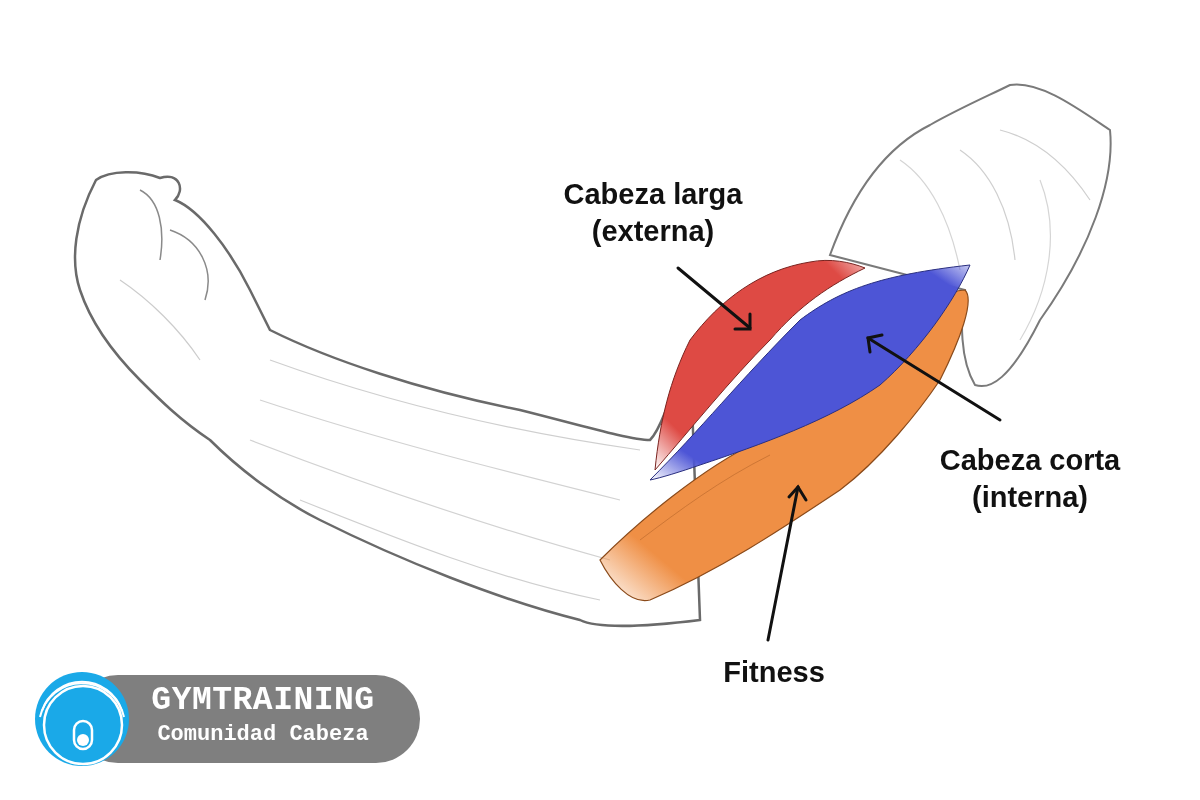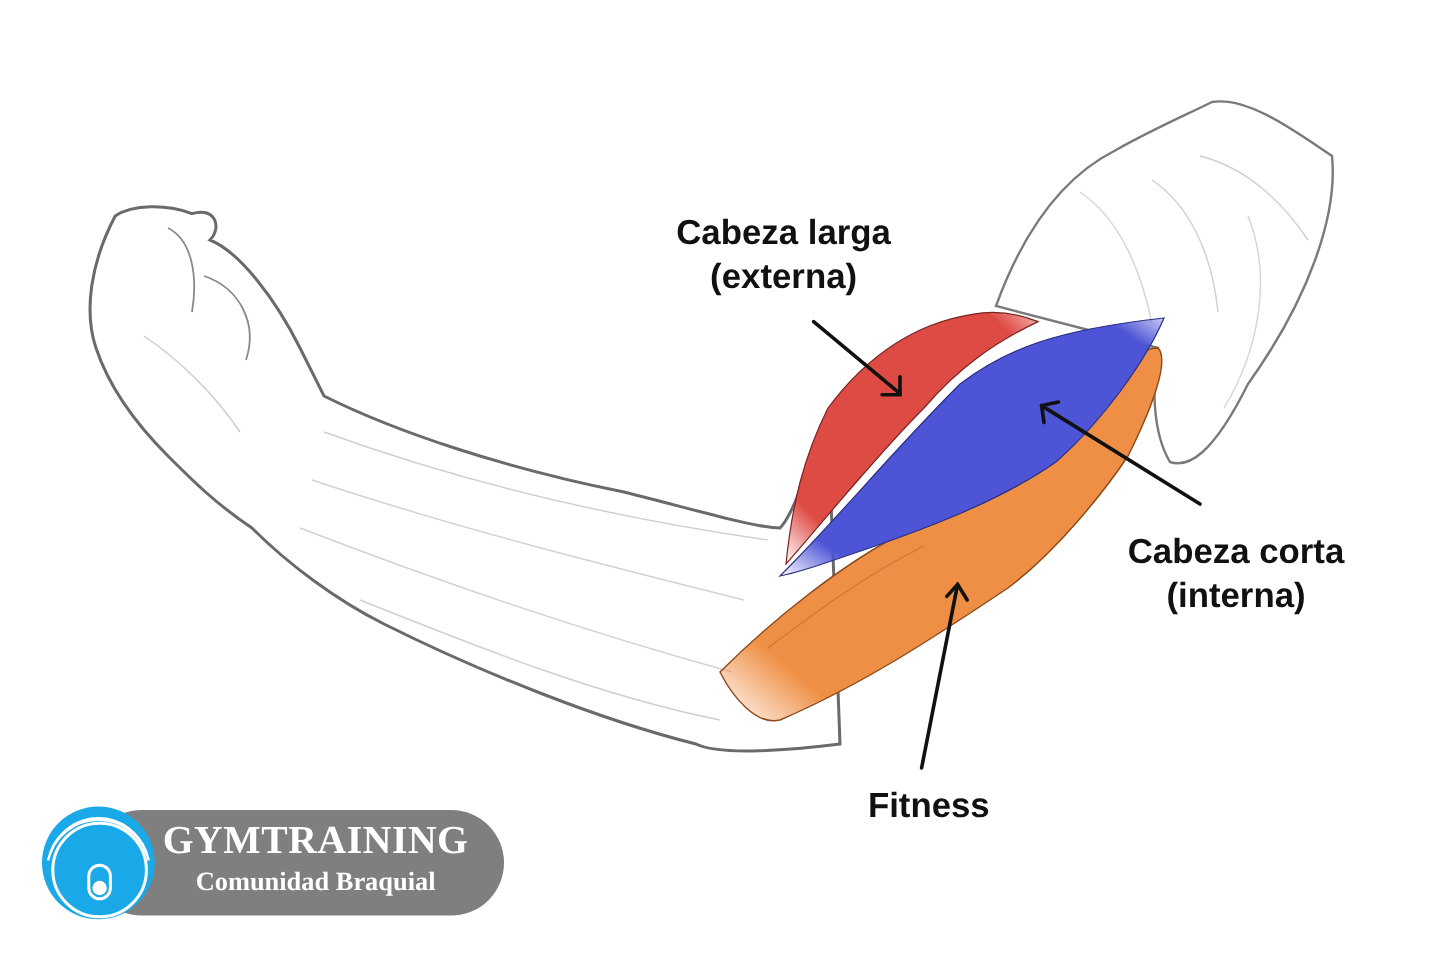--- a/index.html
+++ b/index.html
@@ -4,21 +4,21 @@
 <style>
   html, body { margin: 0; padding: 0; background: #ffffff; }
   body { width: 1200px; height: 800px; position: relative; overflow: hidden; font-family: "Liberation Sans", sans-serif; }
   #stage { position: absolute; left: 0; top: 0; width: 1200px; height: 800px; }
   .label { position: absolute; font-family: "Liberation Sans", sans-serif; font-weight: 700; color: #111111; text-align: center; font-size: 29px; line-height: 37px; white-space: nowrap; }
   #label-long { left: 546px; top: 176px; width: 214px; }
   #label-short { left: 922px; top: 442px; width: 216px; }
   #label-brach { left: 700px; top: 654px; width: 148px; }
   .badge { position: absolute; left: 34px; top: 671px; width: 386px; height: 96px; }
   .badge-pill { position: absolute; left: 40px; top: 4px; width: 346px; height: 88px; background: #7f7f7f; border-radius: 44px; }
-  .badge-text { position: absolute; left: 98px; top: 10px; width: 262px; text-align: center; color: #ffffff; font-weight: 700; font-family: Liberation Serif, serif; }
+  .badge-text { position: absolute; left: 98px; top: 10px; width: 262px; text-align: center; color: #ffffff; font-weight: 700; font-family: Liberation Mono, monospace; }
   .badge-title { font-size: 33px; line-height: 40px; letter-spacing: 0.5px; }
   .badge-sub { font-size: 22px; line-height: 28px; }
   .badge-logo { position: absolute; left: 0; top: 0; width: 96px; height: 96px; }
 </style>
 </head>
 <body>
 
 <div id="stage">
   <svg width="1200" height="800" viewBox="0 0 1200 800">
     <defs>
@@ -94,16 +94,16 @@
     <svg class="badge-logo" viewBox="0 0 96 96">
       <circle cx="48" cy="48" r="47" fill="#1aa9e8"></circle>
       <path d="M8,40 A42,42 0 0 1 88,40" fill="none" stroke="#ffffff" stroke-width="2"></path>
       <path d="M6,46 A43,43 0 0 1 90,46" fill="none" stroke="#ffffff" stroke-width="2"></path>
       <circle cx="49" cy="54" r="39" fill="none" stroke="#ffffff" stroke-width="2.5"></circle>
       <rect x="40" y="50" width="18" height="28" rx="9" fill="none" stroke="#ffffff" stroke-width="2.5"></rect>
       <circle cx="49" cy="69" r="6" fill="#ffffff"></circle>
     </svg>
     <div class="badge-text">
       <div class="badge-title">GYMTRAINING</div>
-      <div class="badge-sub">Comunidad Braquial</div>
+      <div class="badge-sub">Comunidad Cabeza</div>
     </div>
   </div>
 </div>
 
 </body></html>

